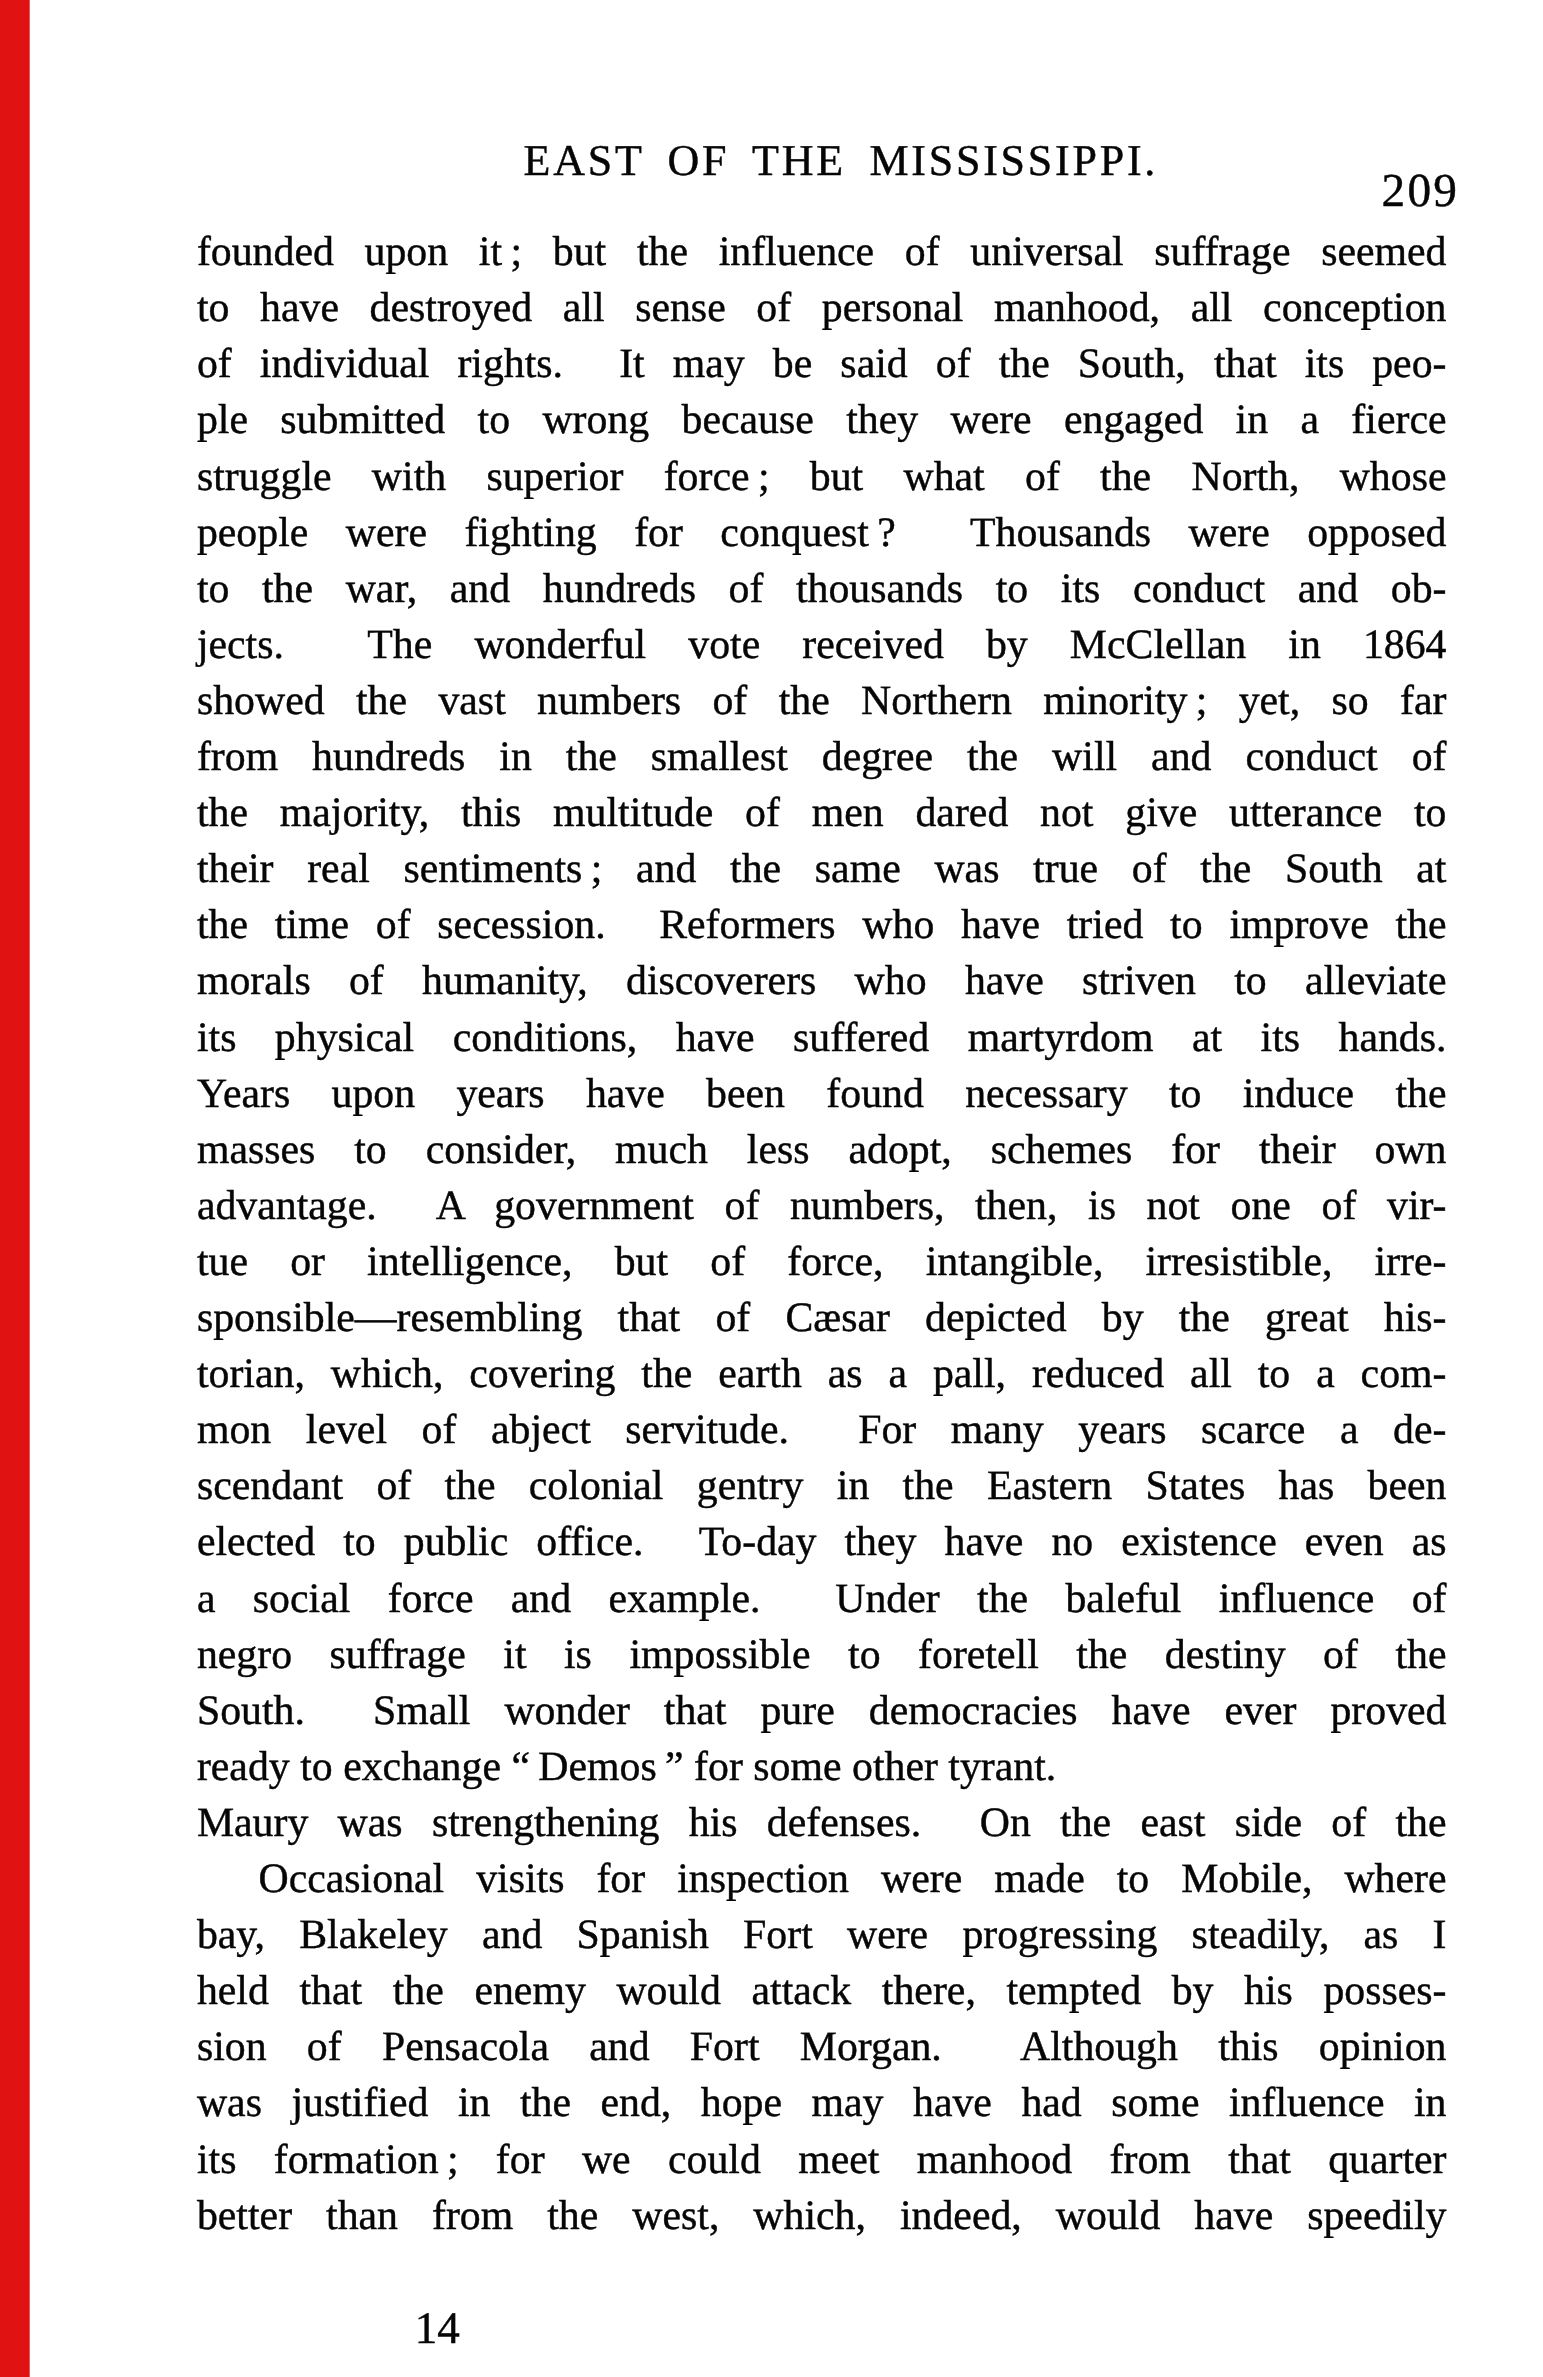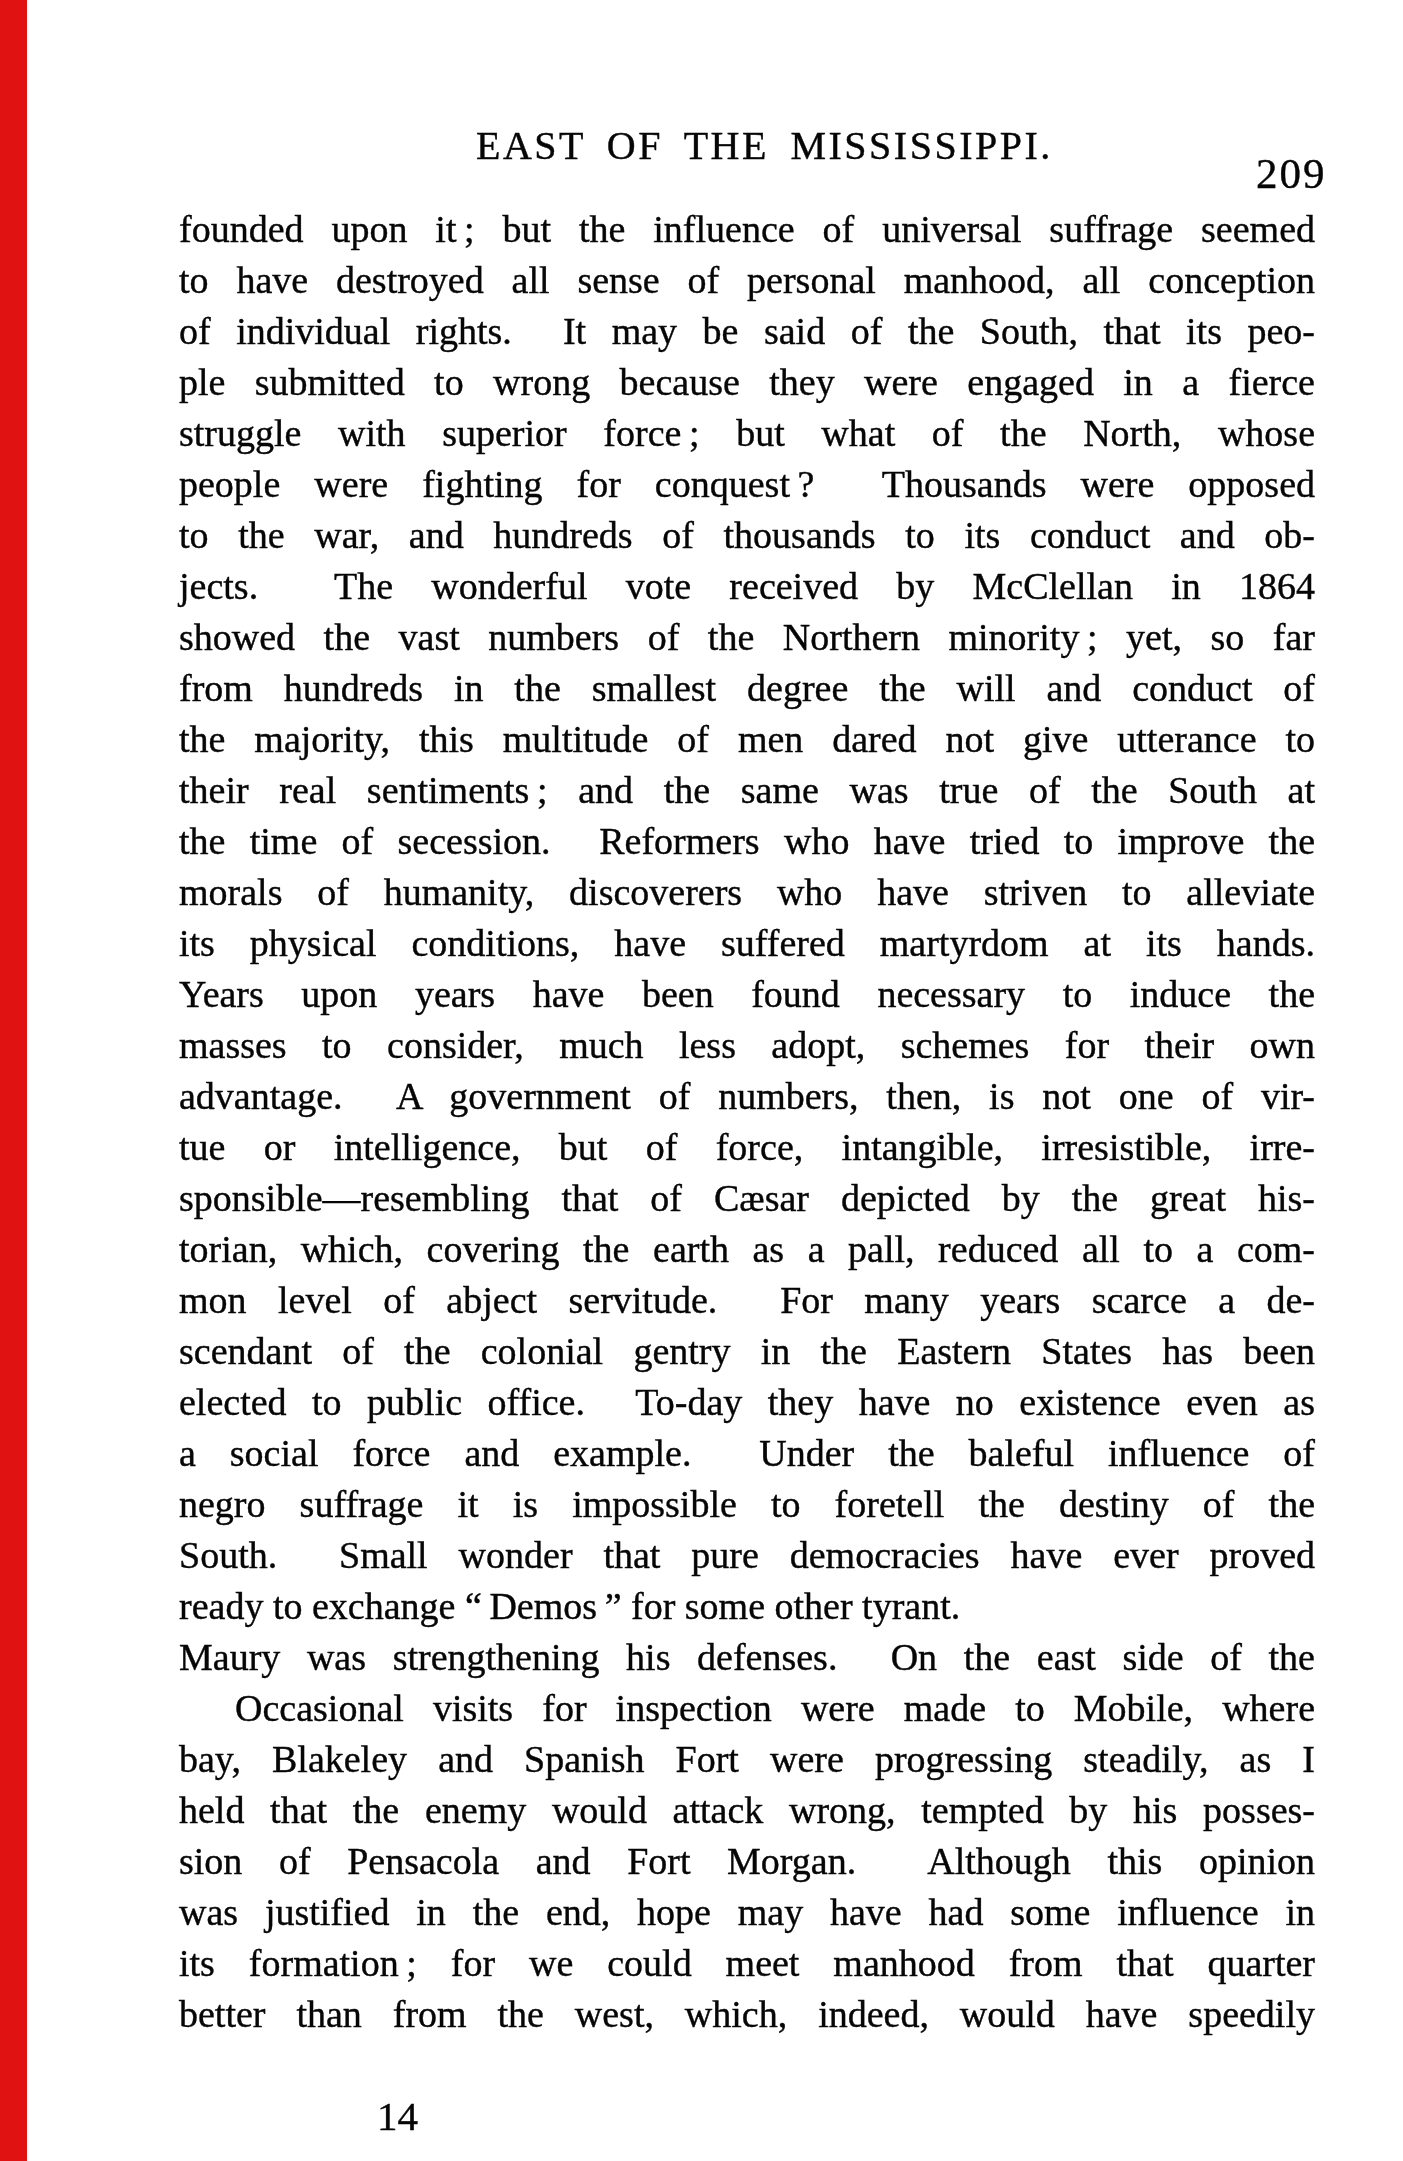--- a/index.html
+++ b/index.html
@@ -96,21 +96,21 @@
       <div class="line">mon level of abject servitude.&nbsp; For many years scarce a de-</div>
       <div class="line">scendant of the colonial gentry in the Eastern States has been</div>
       <div class="line">elected to public office.&nbsp; To-day they have no existence even as</div>
       <div class="line">a social force and example.&nbsp; Under the baleful influence of</div>
       <div class="line">negro suffrage it is impossible to foretell the destiny of the</div>
       <div class="line">South.&nbsp; Small wonder that pure democracies have ever proved</div>
       <div class="line end">ready to exchange “ Demos ” for some other tyrant.</div>
       <div class="line">Maury was strengthening his defenses.&nbsp; On the east side of the</div>
       <div class="line indent">Occasional visits for inspection were made to Mobile, where</div>
       <div class="line">bay, Blakeley and Spanish Fort were progressing steadily, as I</div>
-      <div class="line">held that the enemy would attack wrong, tempted by his posses-</div>
+      <div class="line">held that the enemy would attack there, tempted by his posses-</div>
       <div class="line">sion of Pensacola and Fort Morgan.&nbsp; Although this opinion</div>
       <div class="line">was justified in the end, hope may have had some influence in</div>
       <div class="line">its formation ; for we could meet manhood from that quarter</div>
       <div class="line">better than from the west, which, indeed, would have speedily</div>
     </div>
 
   <div class="signature">14</div>
 </div>
 
 </body></html>

